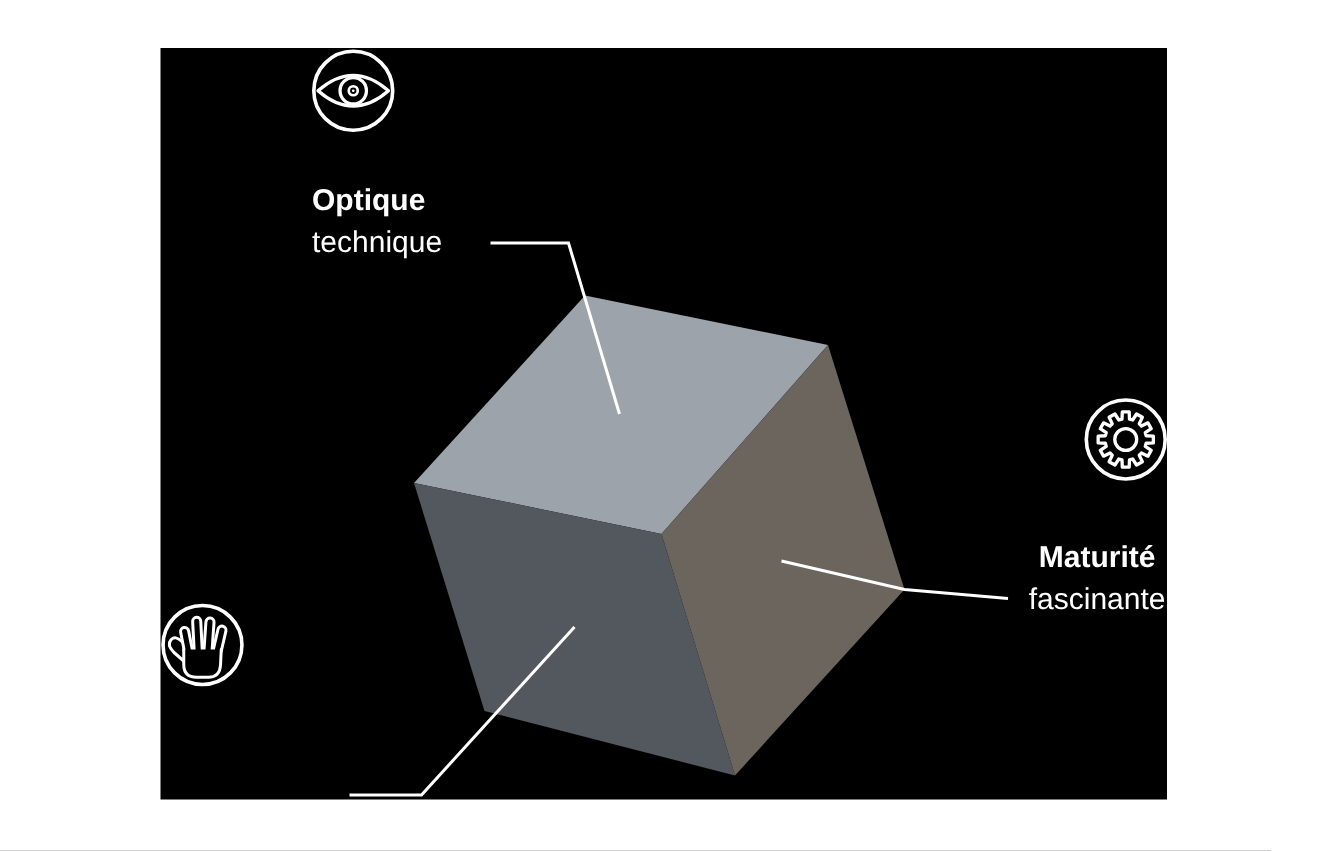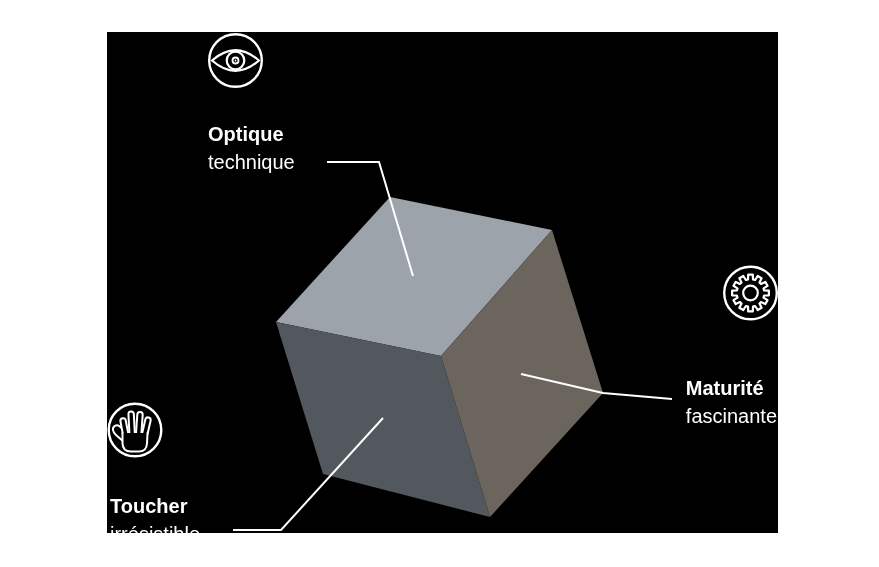--- a/index.html
+++ b/index.html
@@ -20,21 +20,21 @@
   .label{
     position:absolute;
     color:#ffffff;
     font-size:20px;
     line-height:28px;
     white-space:nowrap;
   }
   .label .title{font-weight:700;margin-top:12px;}
   .label .subtitle{font-weight:400;}
   .label-optique{left:101px;top:76px;}
-  .label-maturite{right:1px;top:330px;text-align:left;}
+  .label-maturite{right:1px;top:314px;text-align:center;}
   .label-toucher{left:3px;top:448px;}
 </style>
 </head>
 <body>
 
 <div class="canvas">
   <div class="panel">
 
     <svg class="scene" width="671" height="501" viewBox="107 32 671 501">
 
@@ -83,19 +83,15 @@
     <div class="label label-optique">
       <div class="title">Optique</div>
       <div class="subtitle">technique</div>
     </div>
 
     <div class="label label-maturite">
       <div class="title">Maturité</div>
       <div class="subtitle">fascinante</div>
     </div>
 
-    <div class="label label-toucher">
-      <div class="title">Toucher</div>
-      <div class="subtitle">irrésistible</div>
-    </div>
 
   </div>
 </div>
 
 </body></html>

